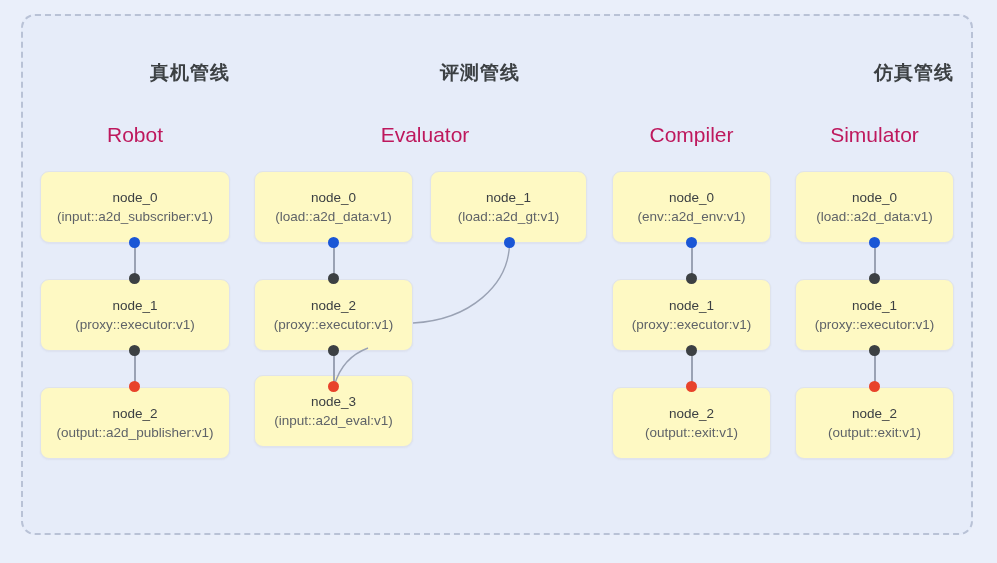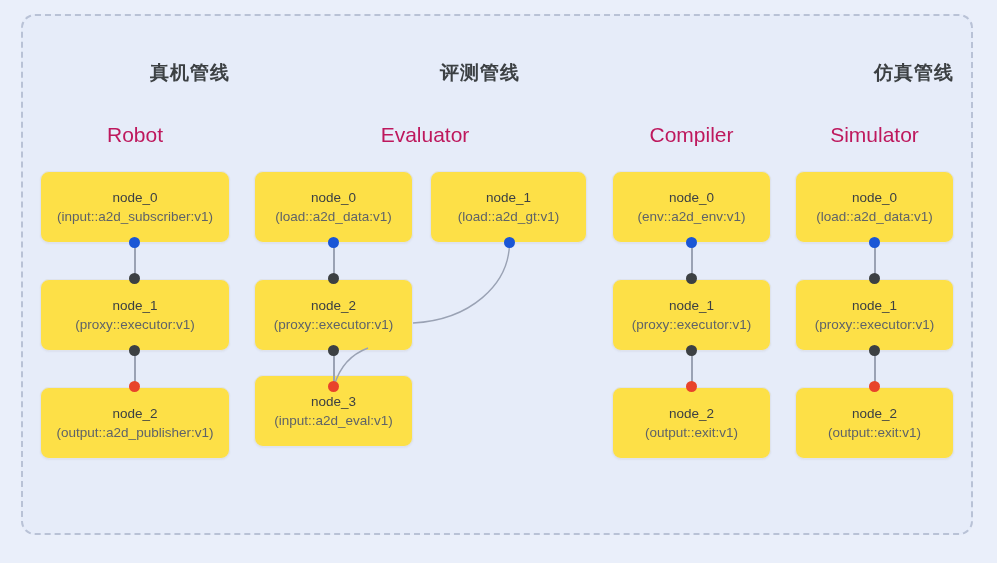--- a/index.html
+++ b/index.html
@@ -59,21 +59,21 @@
     top: 123px;
     font-size: 21px;
     font-weight: normal;
     color: #be185d;
     white-space: nowrap;
   }
 
   
   .node {
     position: absolute;
-    background: #fde047;
+    background: #fef9c3;
     border: 1px solid #dfe3ec;
     border-radius: 9px;
     box-sizing: border-box;
     box-shadow: 0 1px 2px rgba(60,70,100,0.06);
     display: flex;
     flex-direction: column;
     align-items: center;
     justify-content: center;
     height: 72px;
   }

